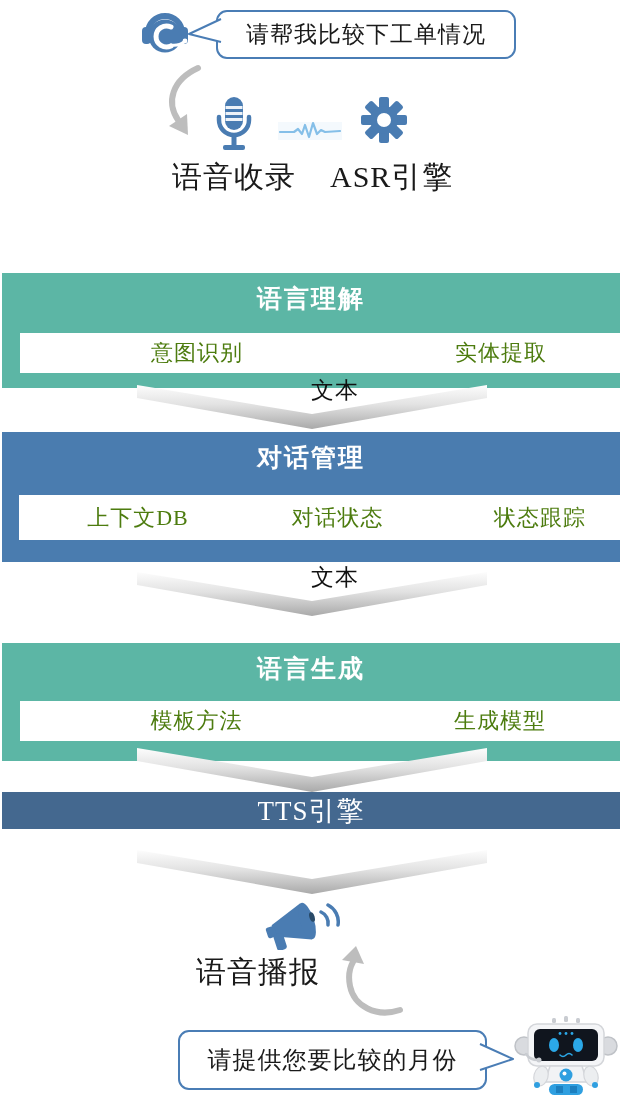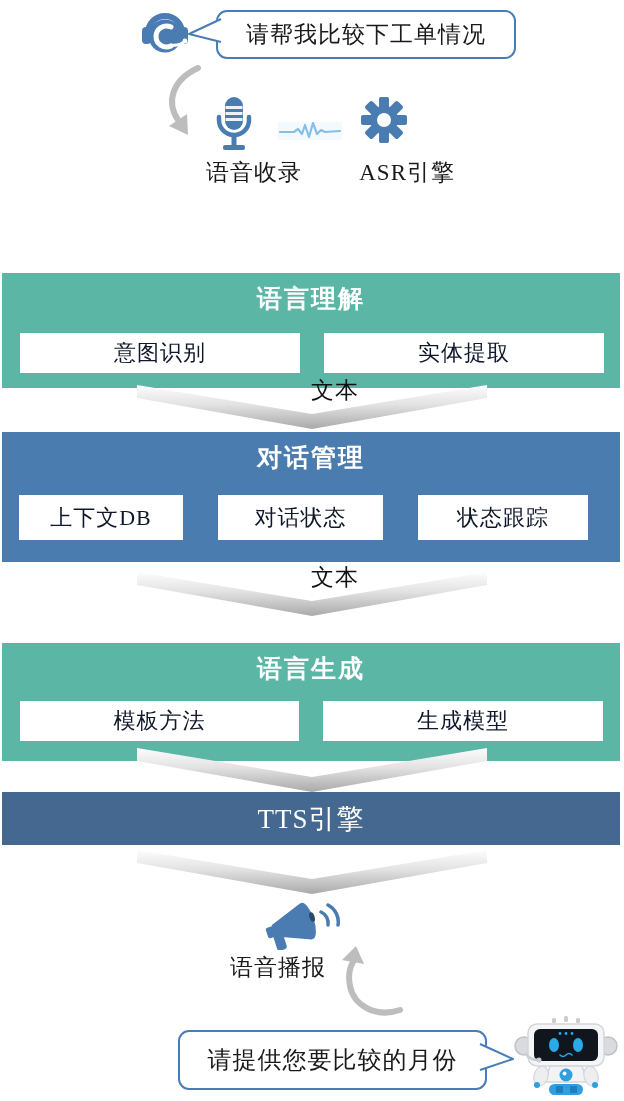--- a/index.html
+++ b/index.html
@@ -6,32 +6,32 @@
   .canvas{
     position:relative;width:624px;height:1101px;background:#ffffff;
     font-family:Liberation Serif, serif;overflow:hidden;
   }
   .abs{position:absolute;}
   .bubble{
     position:absolute;border:2px solid #4A7DB5;border-radius:11px;background:#fff;
     display:flex;align-items:center;justify-content:center;color:#1a1a1a;
     letter-spacing:1px;
   }
-  .label{position:absolute;color:#1a1a1a;text-align:right;font-size:23px;letter-spacing:1px;}
+  .label{position:absolute;color:#1a1a1a;text-align:left;font-size:30px;letter-spacing:1px;}
   .block{position:absolute;left:2px;width:618px;}
   .teal{background:#5CB6A5;margin-top:20px;}
   .blueblk{background:#4A7CAF;}
   .ttsblk{background:#44688F;}
   .block-title{
     color:#ffffff;font-size:25px;font-weight:bold;text-align:center;
     letter-spacing:2px;padding-top:9px;
   }
   .white-box{
-    position:absolute;background:#ffffff;color:#0f172a;font-size:22px;
-    display:flex;align-items:center;justify-content:center;letter-spacing:1px;
+    position:absolute;background:#ffffff;color:#4d7c0f;font-size:22px;
+    display:flex;align-items:center;justify-content:center;letter-spacing:1px;padding-left:37px;
   }
   .chevron{position:absolute;left:137px;width:350px;height:46px;}
   .conn-label{
     position:absolute;left:0;right:0;text-align:center;font-size:23px;color:#111;
     letter-spacing:1px;z-index:2;padding-left:46px;
   }
   svg{display:block;}
 </style>
 </head>
 <body>
@@ -132,21 +132,21 @@
   <div class="block teal" style="top:623px;height:118px">
     <div class="block-title">语言生成</div>
     <div class="white-box" style="left:18px;top:58px;width:279px;height:40px">模板方法</div>
     <div class="white-box" style="left:321px;top:58px;width:280px;height:40px">生成模型</div>
   </div>
 
   <svg class="chevron" style="top:747px" viewBox="0 0 350 46">
       <use href="#chevShape"></use>
     </svg>
 
-  <div class="block ttsblk" style="top:792px;height:53px;display:flex;align-items:center;justify-content:center">
+  <div class="block ttsblk" style="top:792px;height:37px;display:flex;align-items:flex-end;justify-content:center">
     <span style="color:#fff;font-size:27px;letter-spacing:1px">TTS引擎</span>
   </div>
 
   <svg class="chevron" style="top:849px" viewBox="0 0 350 46">
       <use href="#chevShape"></use>
     </svg>
 
   <svg class="abs" style="left:255px;top:900px" width="85" height="50" viewBox="0 0 85 50">
     <g transform="rotate(-18 40 26)" fill="#4A7CB2">
       <path d="M18,18 L52,6 L52,44 L18,30 Z"></path>

